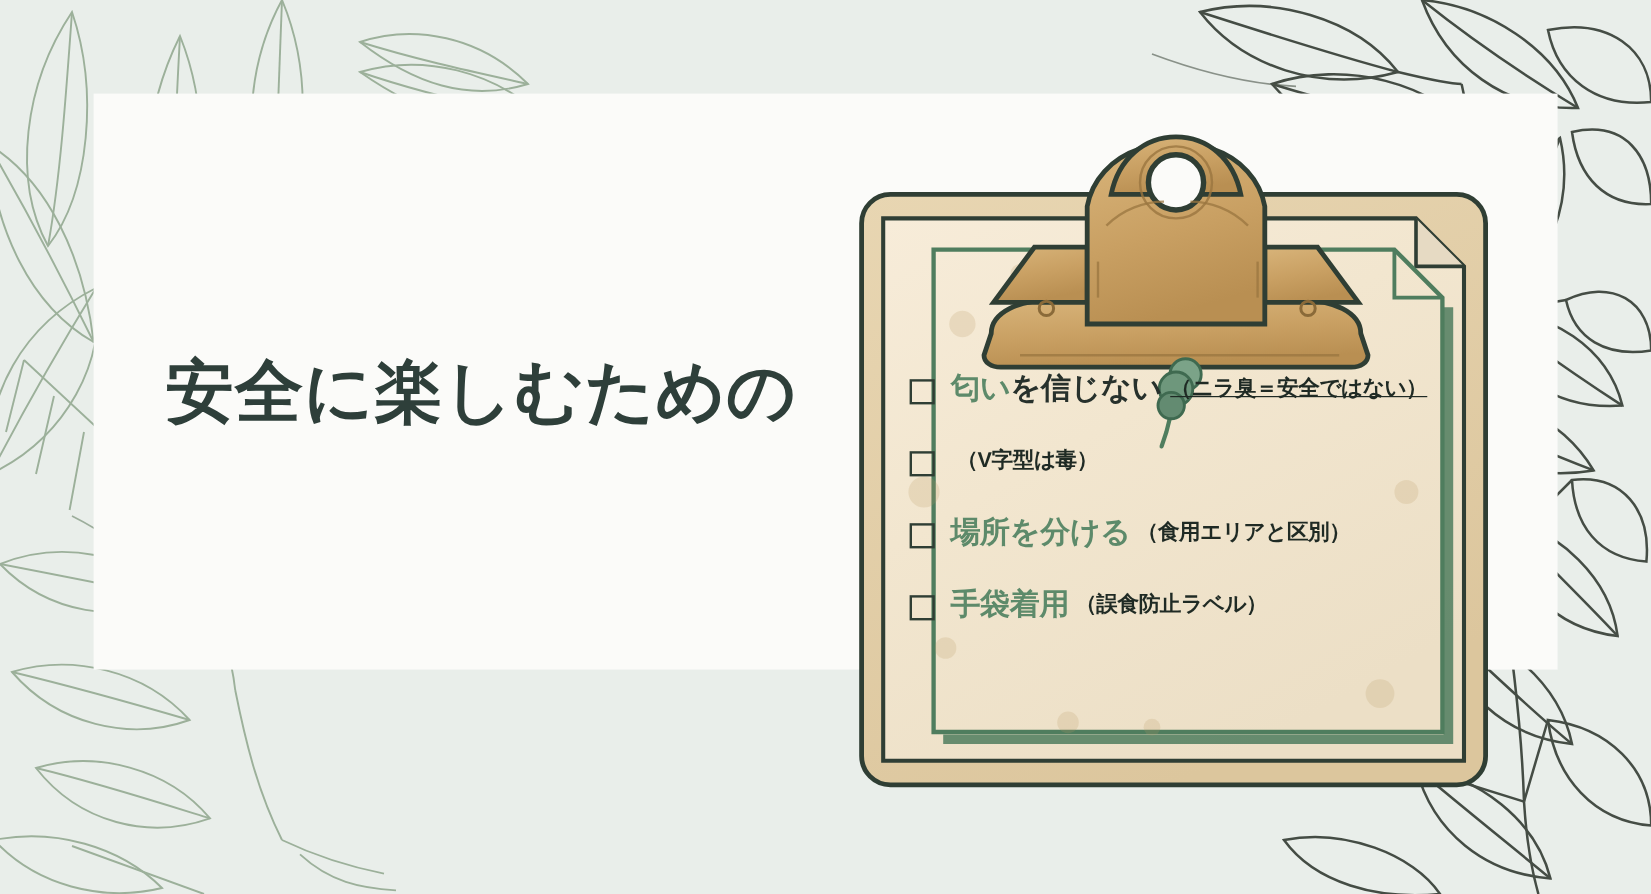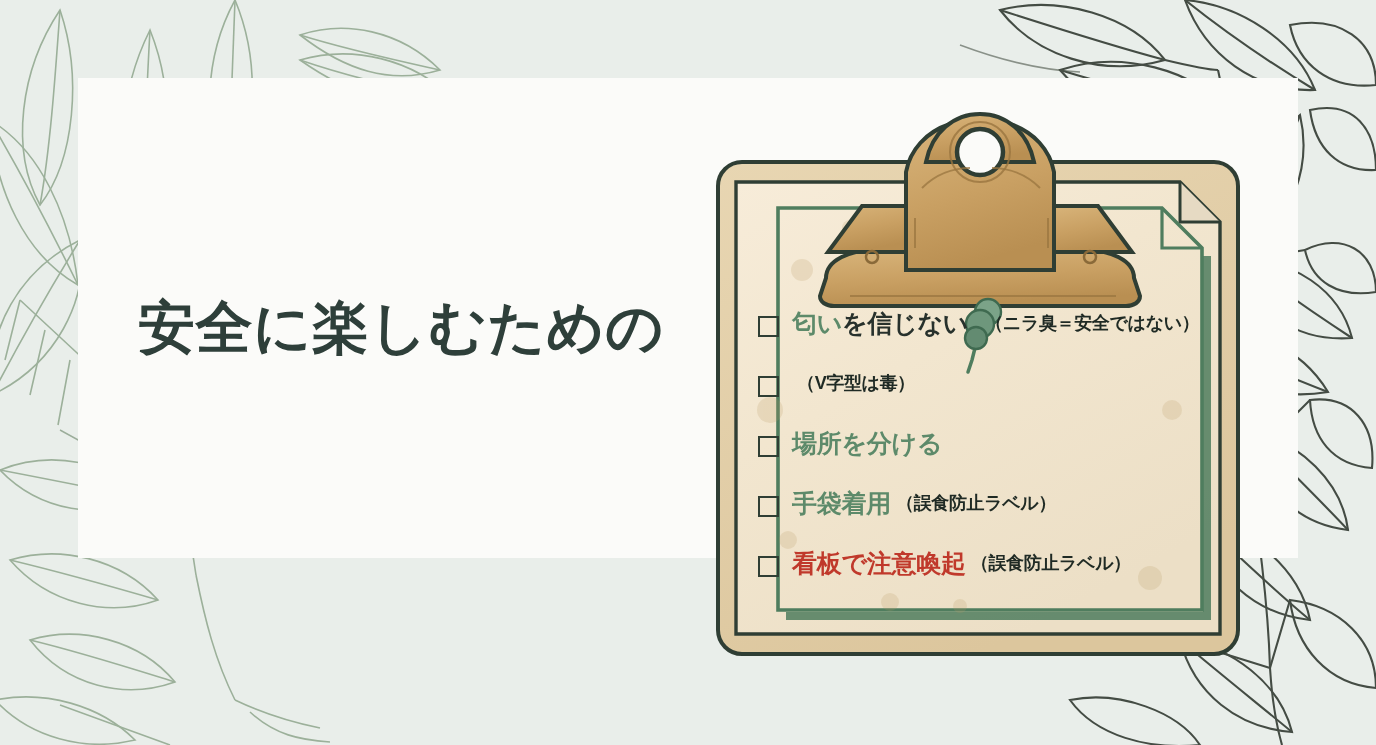--- a/index.html
+++ b/index.html
@@ -82,21 +82,21 @@
   .row-main .seg-accent{ color:#5d8a6a; }
   .row-main .seg-dark{ color:#27312c; }
   .row-main .seg-red{ color:#c0392b; }
   .row-note{
     font-size:18px;
     font-weight:700;
     color:#1f2a24;
     margin-left:5px;
     letter-spacing:-0.02em;
   }
-  .row-note.tight{ margin-left:17px; }
+  .row-note.tight{ margin-left:7px;text-decoration:underline; }
 </style>
 </head>
 <body>
 
 <div id="bg-wallpaper">
   <svg viewBox="0 0 1376 745" preserveAspectRatio="none">
     <rect width="1376" height="745" fill="#e9eeea"></rect>
     <g stroke="#8fa68d" stroke-width="1.6" fill="none" opacity="0.85">
 
       <path d="M60 10 C20 70 10 150 40 205 C75 160 82 75 60 10 Z"></path>
@@ -271,29 +271,25 @@
       </div>
 
       <div class="check-row">
         <span class="checkbox"></span>
         <span class="row-note">（V字型は毒）</span>
       </div>
 
       <div class="check-row">
         <span class="checkbox"></span>
         <span class="row-main"><span class="seg-accent">場所を分ける</span><span class="seg-dark"></span></span>
+        <span class="row-note">（食用エリアと区別）</span>
       </div>
 
       <div class="check-row">
         <span class="checkbox"></span>
         <span class="row-main"><span class="seg-accent">手袋着用</span><span class="seg-dark"></span></span>
         <span class="row-note">（誤食防止ラベル）</span>
       </div>
 
-      <div class="check-row">
-        <span class="checkbox"></span>
-        <span class="row-main"><span class="seg-red">看板で注意喚起</span><span class="seg-dark"></span></span>
-        <span class="row-note">（誤食防止ラベル）</span>
-      </div>
 
     </div>
   </div>
 </div>
 
 </body></html>

